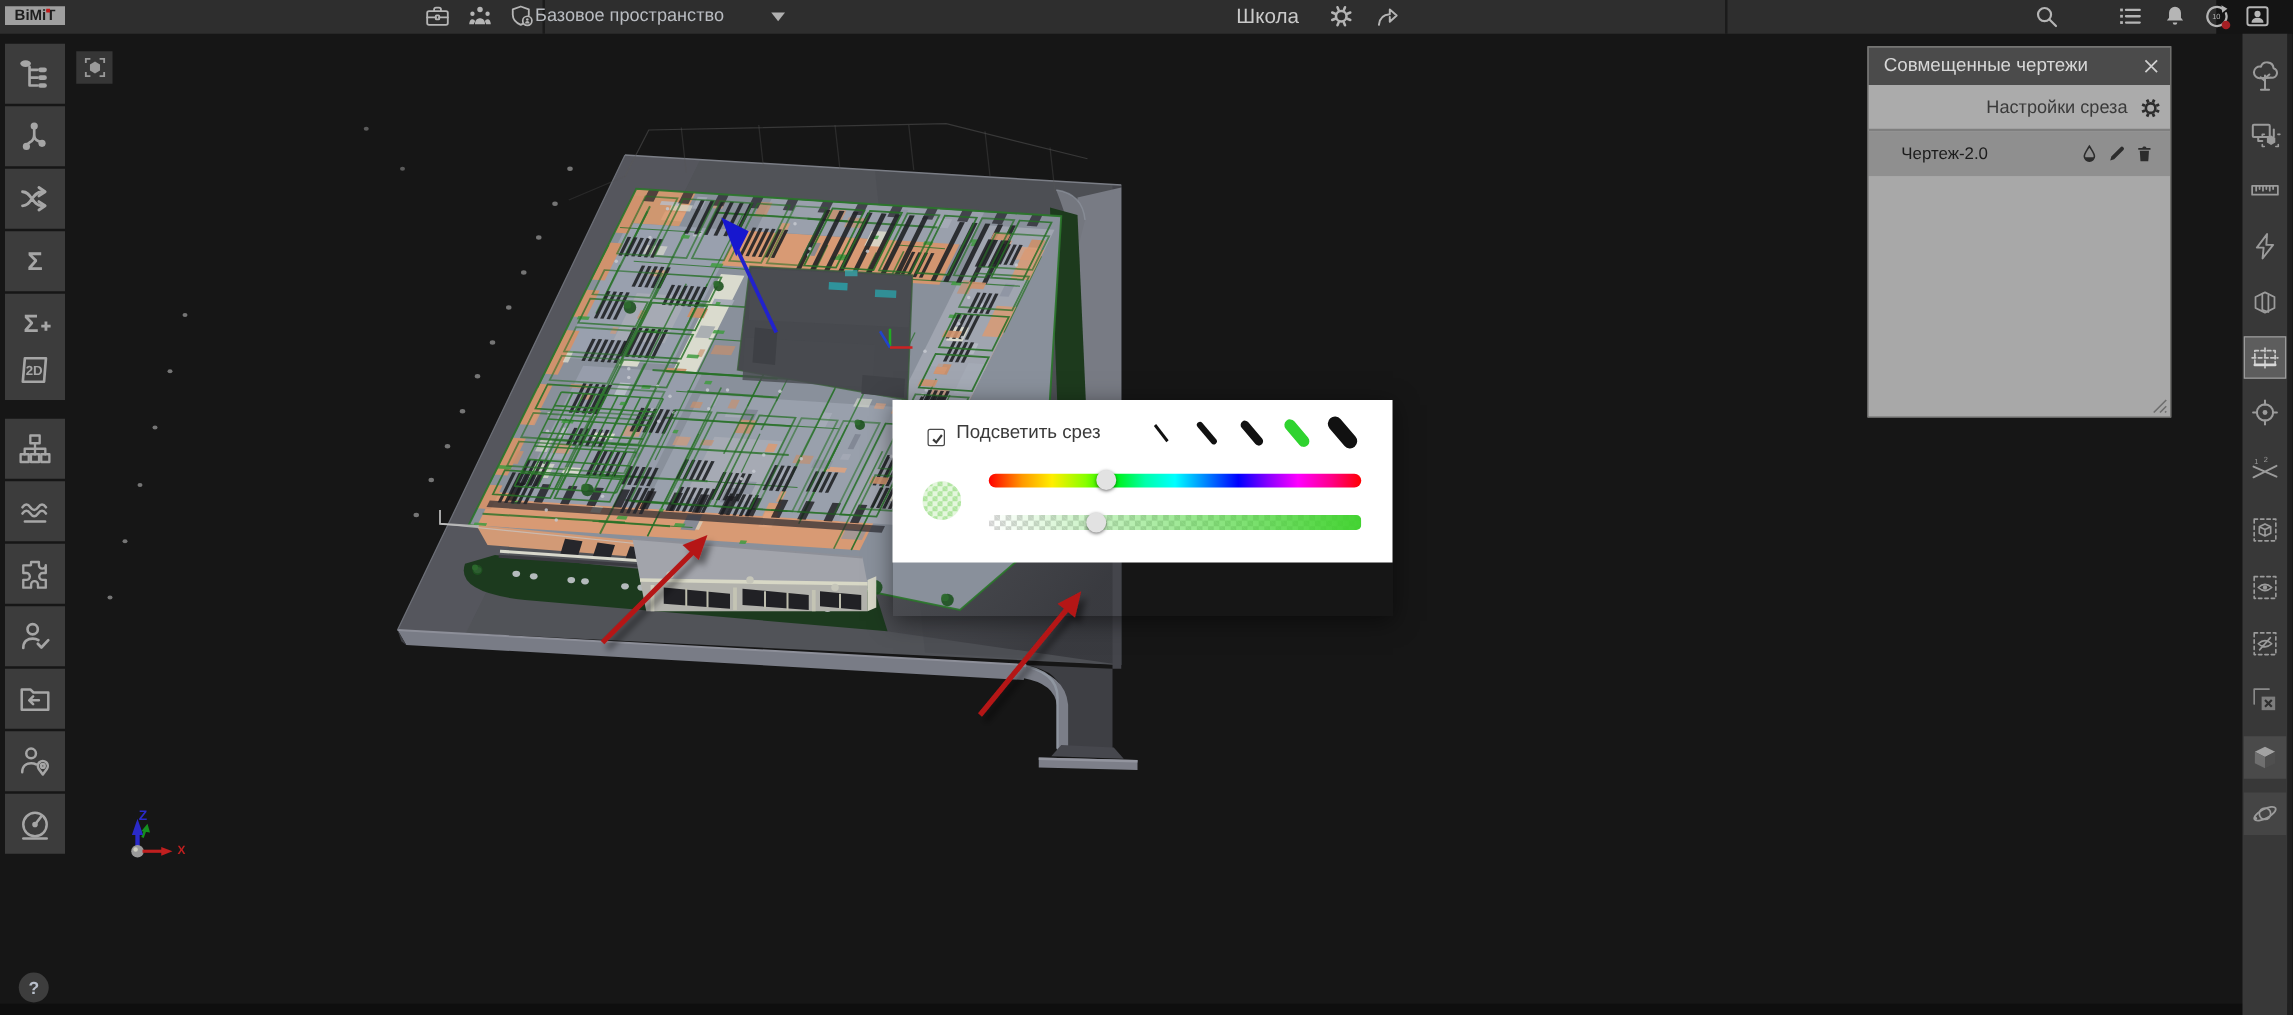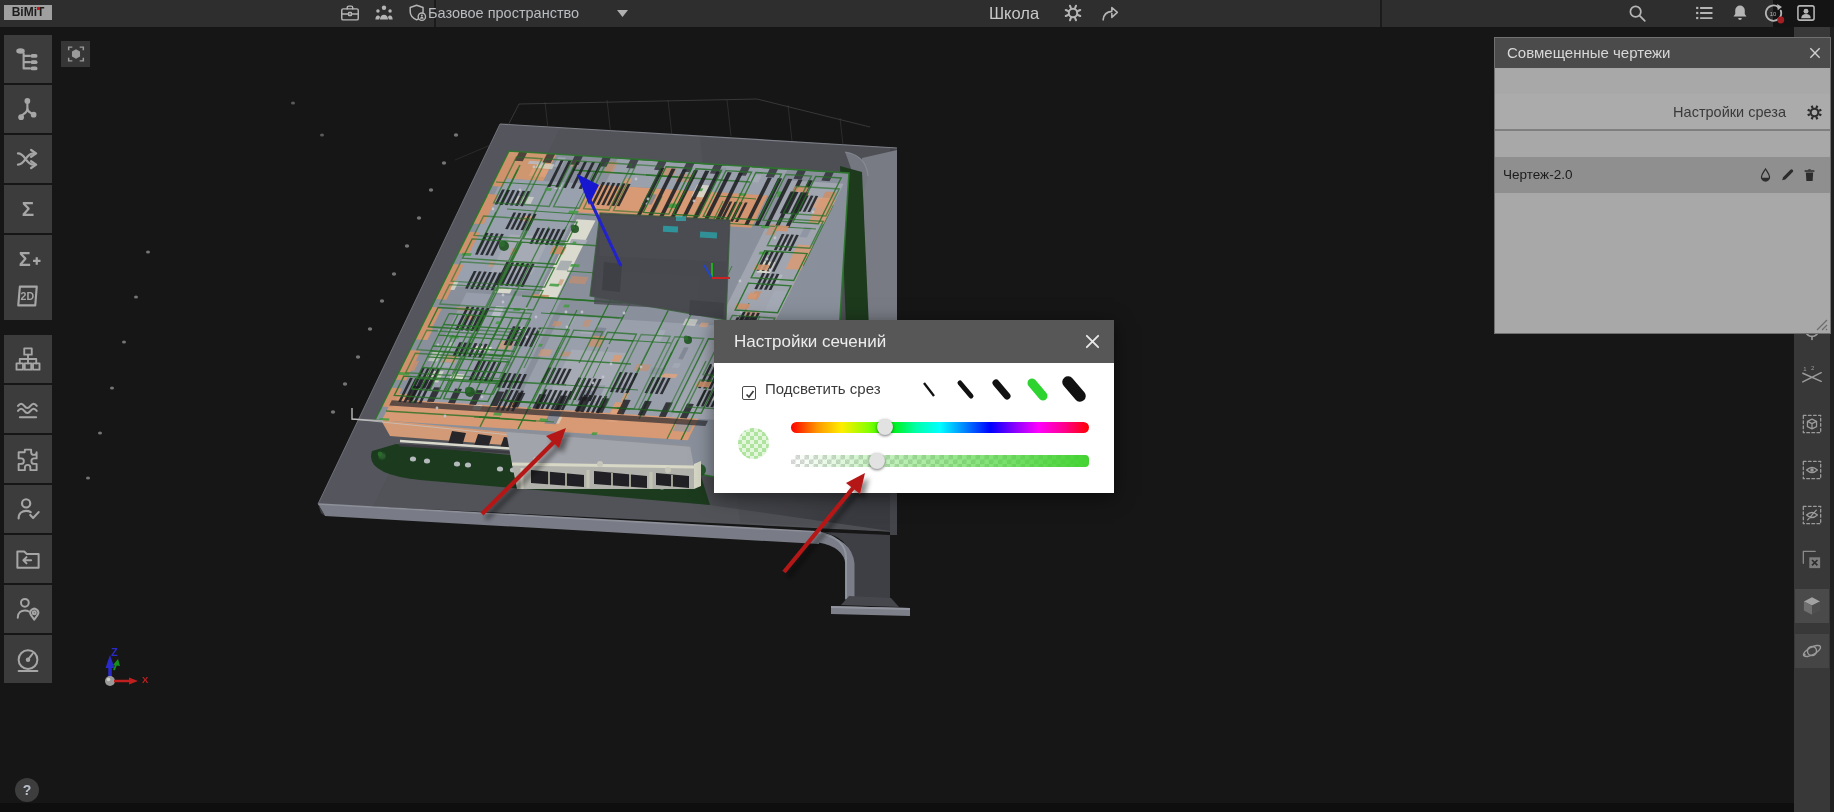--- a/index.html
+++ b/index.html
@@ -14,27 +14,27 @@
 #reddot { position:absolute; left:33px; top:2px; width:3px; height:3px; background:#c41818; }
 .tlabel { position:absolute; color:#b9bcc1; font-size:14.5px; top:5px; }
 #leftbar { position:absolute; left:0; top:27px; width:56px; height:785px; z-index:9; }
 .lbtn { position:absolute; left:4px; width:48px; height:48px; background:#3c3c3c;
   display:flex; align-items:center; justify-content:center; }
 #focusbtn { position:absolute; left:61px; top:41px; width:29px; height:26px; background:#363636;
   display:flex; align-items:center; justify-content:center; z-index:9; }
 #rightbar { position:absolute; left:1794px; top:27px; width:36px; height:785px; background:#383838; z-index:9; }
 .rbtn { position:absolute; left:1px; width:34px; height:34px; display:flex; align-items:center; justify-content:center; }
 #rightedge { position:absolute; left:1830px; top:27px; width:4px; height:785px; background:#1f1f1f; z-index:9; }
-#panel { position:absolute; left:1494px; top:37px; width:337px; height:297px; z-index:12;
-  border:1px solid #70706e; display:flex; flex-direction:column; background:#a8a8a8;gap:26px; }
+#panel { position:absolute; left:1494px; top:37px; width:243px; height:297px; z-index:12;
+  border:1px solid #70706e; display:flex; flex-direction:column; background:#a8a8a8; }
 #phead { height:30px; background:#4b4b4b; color:#d8d8d8; font-size:15px; line-height:30px;
   padding-left:12px; position:relative; }
 #phead svg { position:absolute; right:7px; top:7px; }
 #psett { height:37px; background:#ababab; position:relative; border-bottom:2px solid #7f7f7f; }
-#psett span { position:absolute; right:44px; top:10px; font-size:14.5px; color:#3a3a3a; }
+#psett span { position:absolute; right:34px; top:10px; font-size:14.5px; color:#3a3a3a; }
 #psett svg { position:absolute; right:6px; top:9px; }
 .prow { position:relative; font-size:13.5px; color:#1c1c1c; }
 .prow .rowicons { position:absolute; right:12px; top:50%; transform:translateY(-50%); display:flex; gap:5px; }
 #resize { position:absolute; right:2px; bottom:2px; }
 #modal { position:absolute; left:714px; top:320px; width:400px; height:173px; z-index:14;
   box-shadow:0 4px 18px rgba(0,0,0,0.5); }
 #mhead { height:43px; background:#575757; color:#ececec; font-size:17px; line-height:43px; padding-left:20px; position:relative; }
 #mhead svg { position:absolute; right:13px; top:13px; }
 #mbody { height:130px; background:#ffffff; position:relative;text-decoration:underline; }
 #cb { position:absolute; left:28px; top:23px; width:14px; height:14px; border:1.6px solid #4a4a4a; border-radius:2px; }
@@ -1094,21 +1094,21 @@
           <path d="M17.6,14.3 L20.6,15.6" stroke="#2c2c2c" stroke-width="2.8"></path>
           <path d="M14.3,17.6 L15.6,20.6" stroke="#2c2c2c" stroke-width="2.8"></path>
           <path d="M9.7,17.6 L8.4,20.6" stroke="#2c2c2c" stroke-width="2.8"></path>
           <path d="M6.4,14.3 L3.4,15.6" stroke="#2c2c2c" stroke-width="2.8"></path>
           <path d="M6.4,9.7 L3.4,8.4" stroke="#2c2c2c" stroke-width="2.8"></path>
           <path d="M9.7,6.4 L8.4,3.4" stroke="#2c2c2c" stroke-width="2.8"></path>
           <path d="M14.3,6.4 L15.6,3.4" stroke="#2c2c2c" stroke-width="2.8"></path>
           <path d="M17.6,9.7 L20.6,8.4" stroke="#2c2c2c" stroke-width="2.8"></path>
         </svg>
       </div>
-  <div class="prow" style="height:36px;background:#8f8f8f;line-height:36px;padding-left:8px">Чертеж-2.0
+  <div class="prow" style="height:36px;background:#8f8f8f;line-height:36px;padding-left:26px">Чертеж-2.0
     <span class="rowicons">
           <svg width="17" height="17" viewBox="0 0 24 24">
             <path d="M12 3.5 C9 8.5 6.3 11.5 6.3 14.8 a5.7 5.7 0 0 0 11.4 0 C17.7 11.5 15 8.5 12 3.5 z" fill="none" stroke="#2c2c2c" stroke-width="1.8"></path>
             <path d="M6.6 16 a5.5 5.5 0 0 0 10.8 0 z" fill="#2c2c2c"></path>
           </svg>
           <svg width="17" height="17" viewBox="0 0 24 24">
             <path d="M4.5 19.5 l1.2-4.4 L16.2 4.6 a2.1 2.1 0 0 1 3 0 l.2.2 a2.1 2.1 0 0 1 0 3 L8.9 18.3 z" fill="#2c2c2c"></path>
           </svg>
           <svg width="17" height="17" viewBox="0 0 24 24">
             <g fill="#2c2c2c">
@@ -1119,23 +1119,20 @@
           </svg>
         </span></div>
   <div style="flex:1;background:#a8a8a8;position:relative">
     <svg id="resize" width="13" height="13">
           <path d="M12 2 L2 12 M12 7 L7 12 M12 11 L11 12" stroke="#6e6e6e" stroke-width="1.3"></path>
         </svg>
   </div>
 </div>
 
 <div id="modal">
-  <div id="mhead">Настройки сечений<svg width="17" height="17" viewBox="0 0 24 24">
-          <path d="M4 4 L20 20 M20 4 L4 20" stroke="#e8e8e8" stroke-width="2.6" stroke-linecap="round"></path>
-        </svg></div>
   <div id="mbody">
     <div id="cb">
           <svg width="12" height="12" viewBox="0 0 12 12">
             <path d="M2.5 6.5 L5 9 L9.5 3" stroke="#3a3a3a" stroke-width="1.7" fill="none"></path>
           </svg>
         </div>
     <div id="cblabel">Подсветить срез</div>
     <svg style="position:absolute;left:200px;top:12px" width="180" height="30" viewBox="0 0 180 30">
       <line x1="10" y1="8" x2="20" y2="21" stroke="#111" stroke-width="2.3"></line>
       <line x1="46" y1="8" x2="57" y2="21" stroke="#111" stroke-width="5" stroke-linecap="round"></line>

